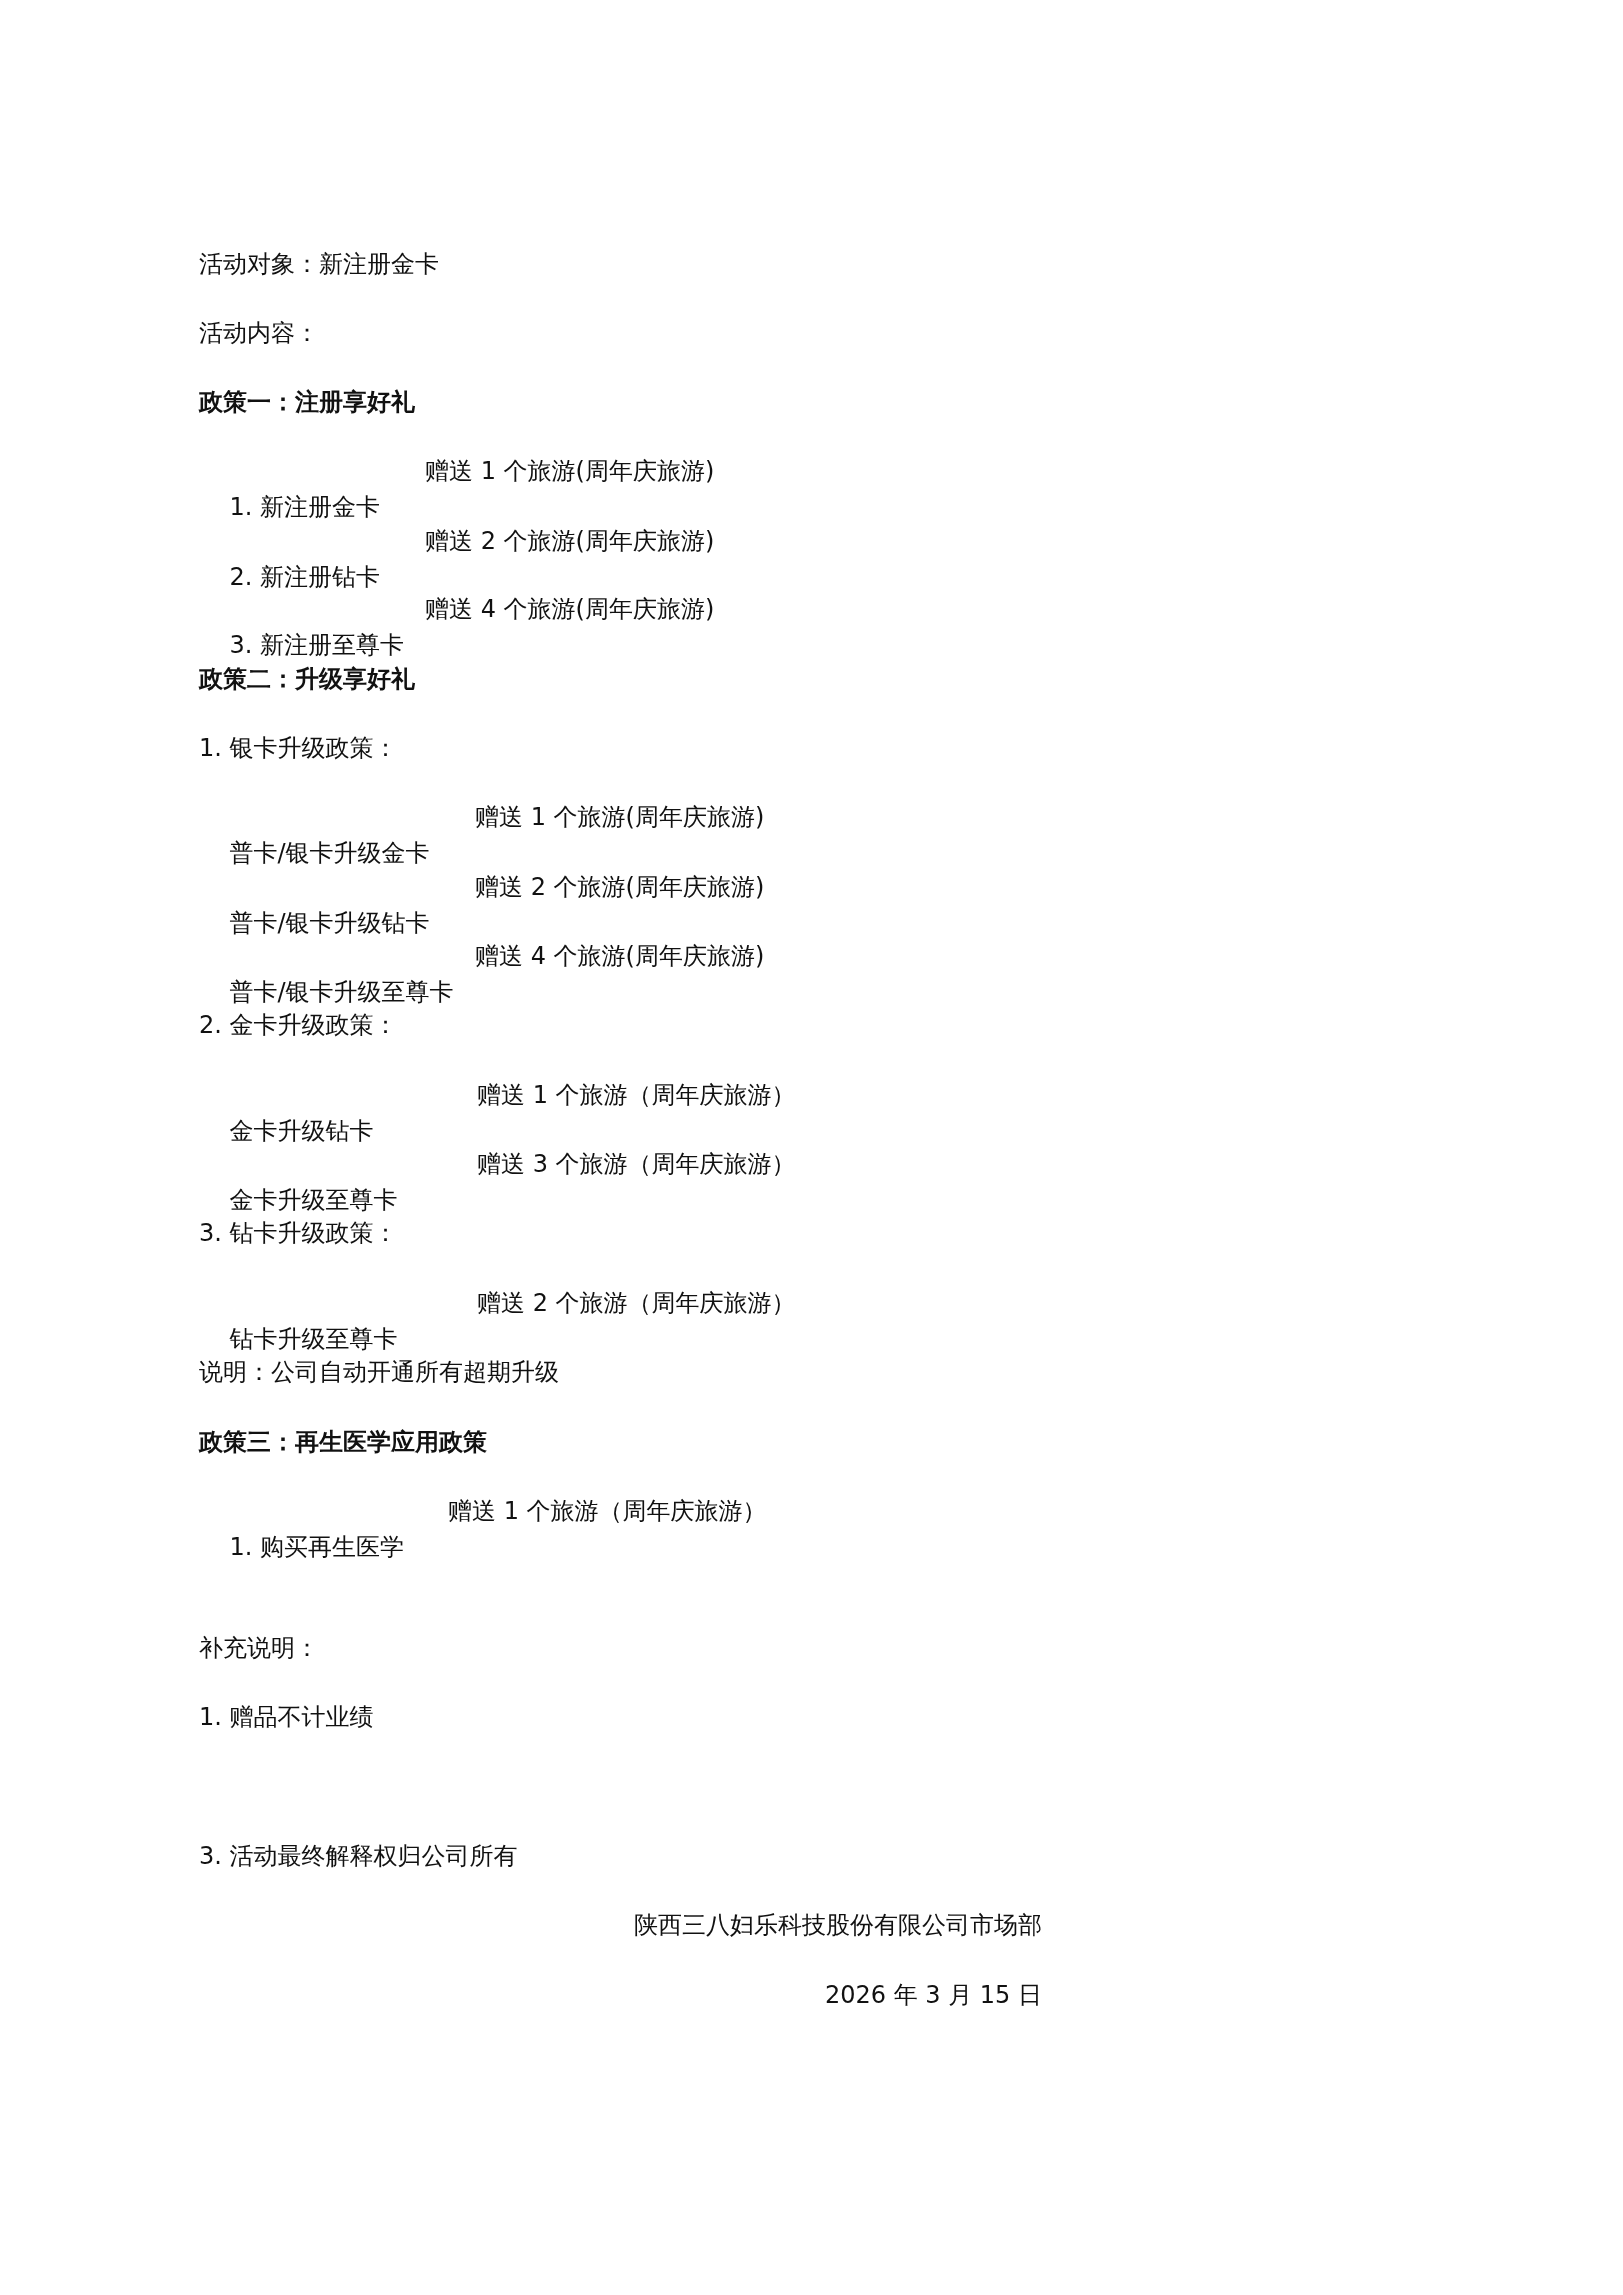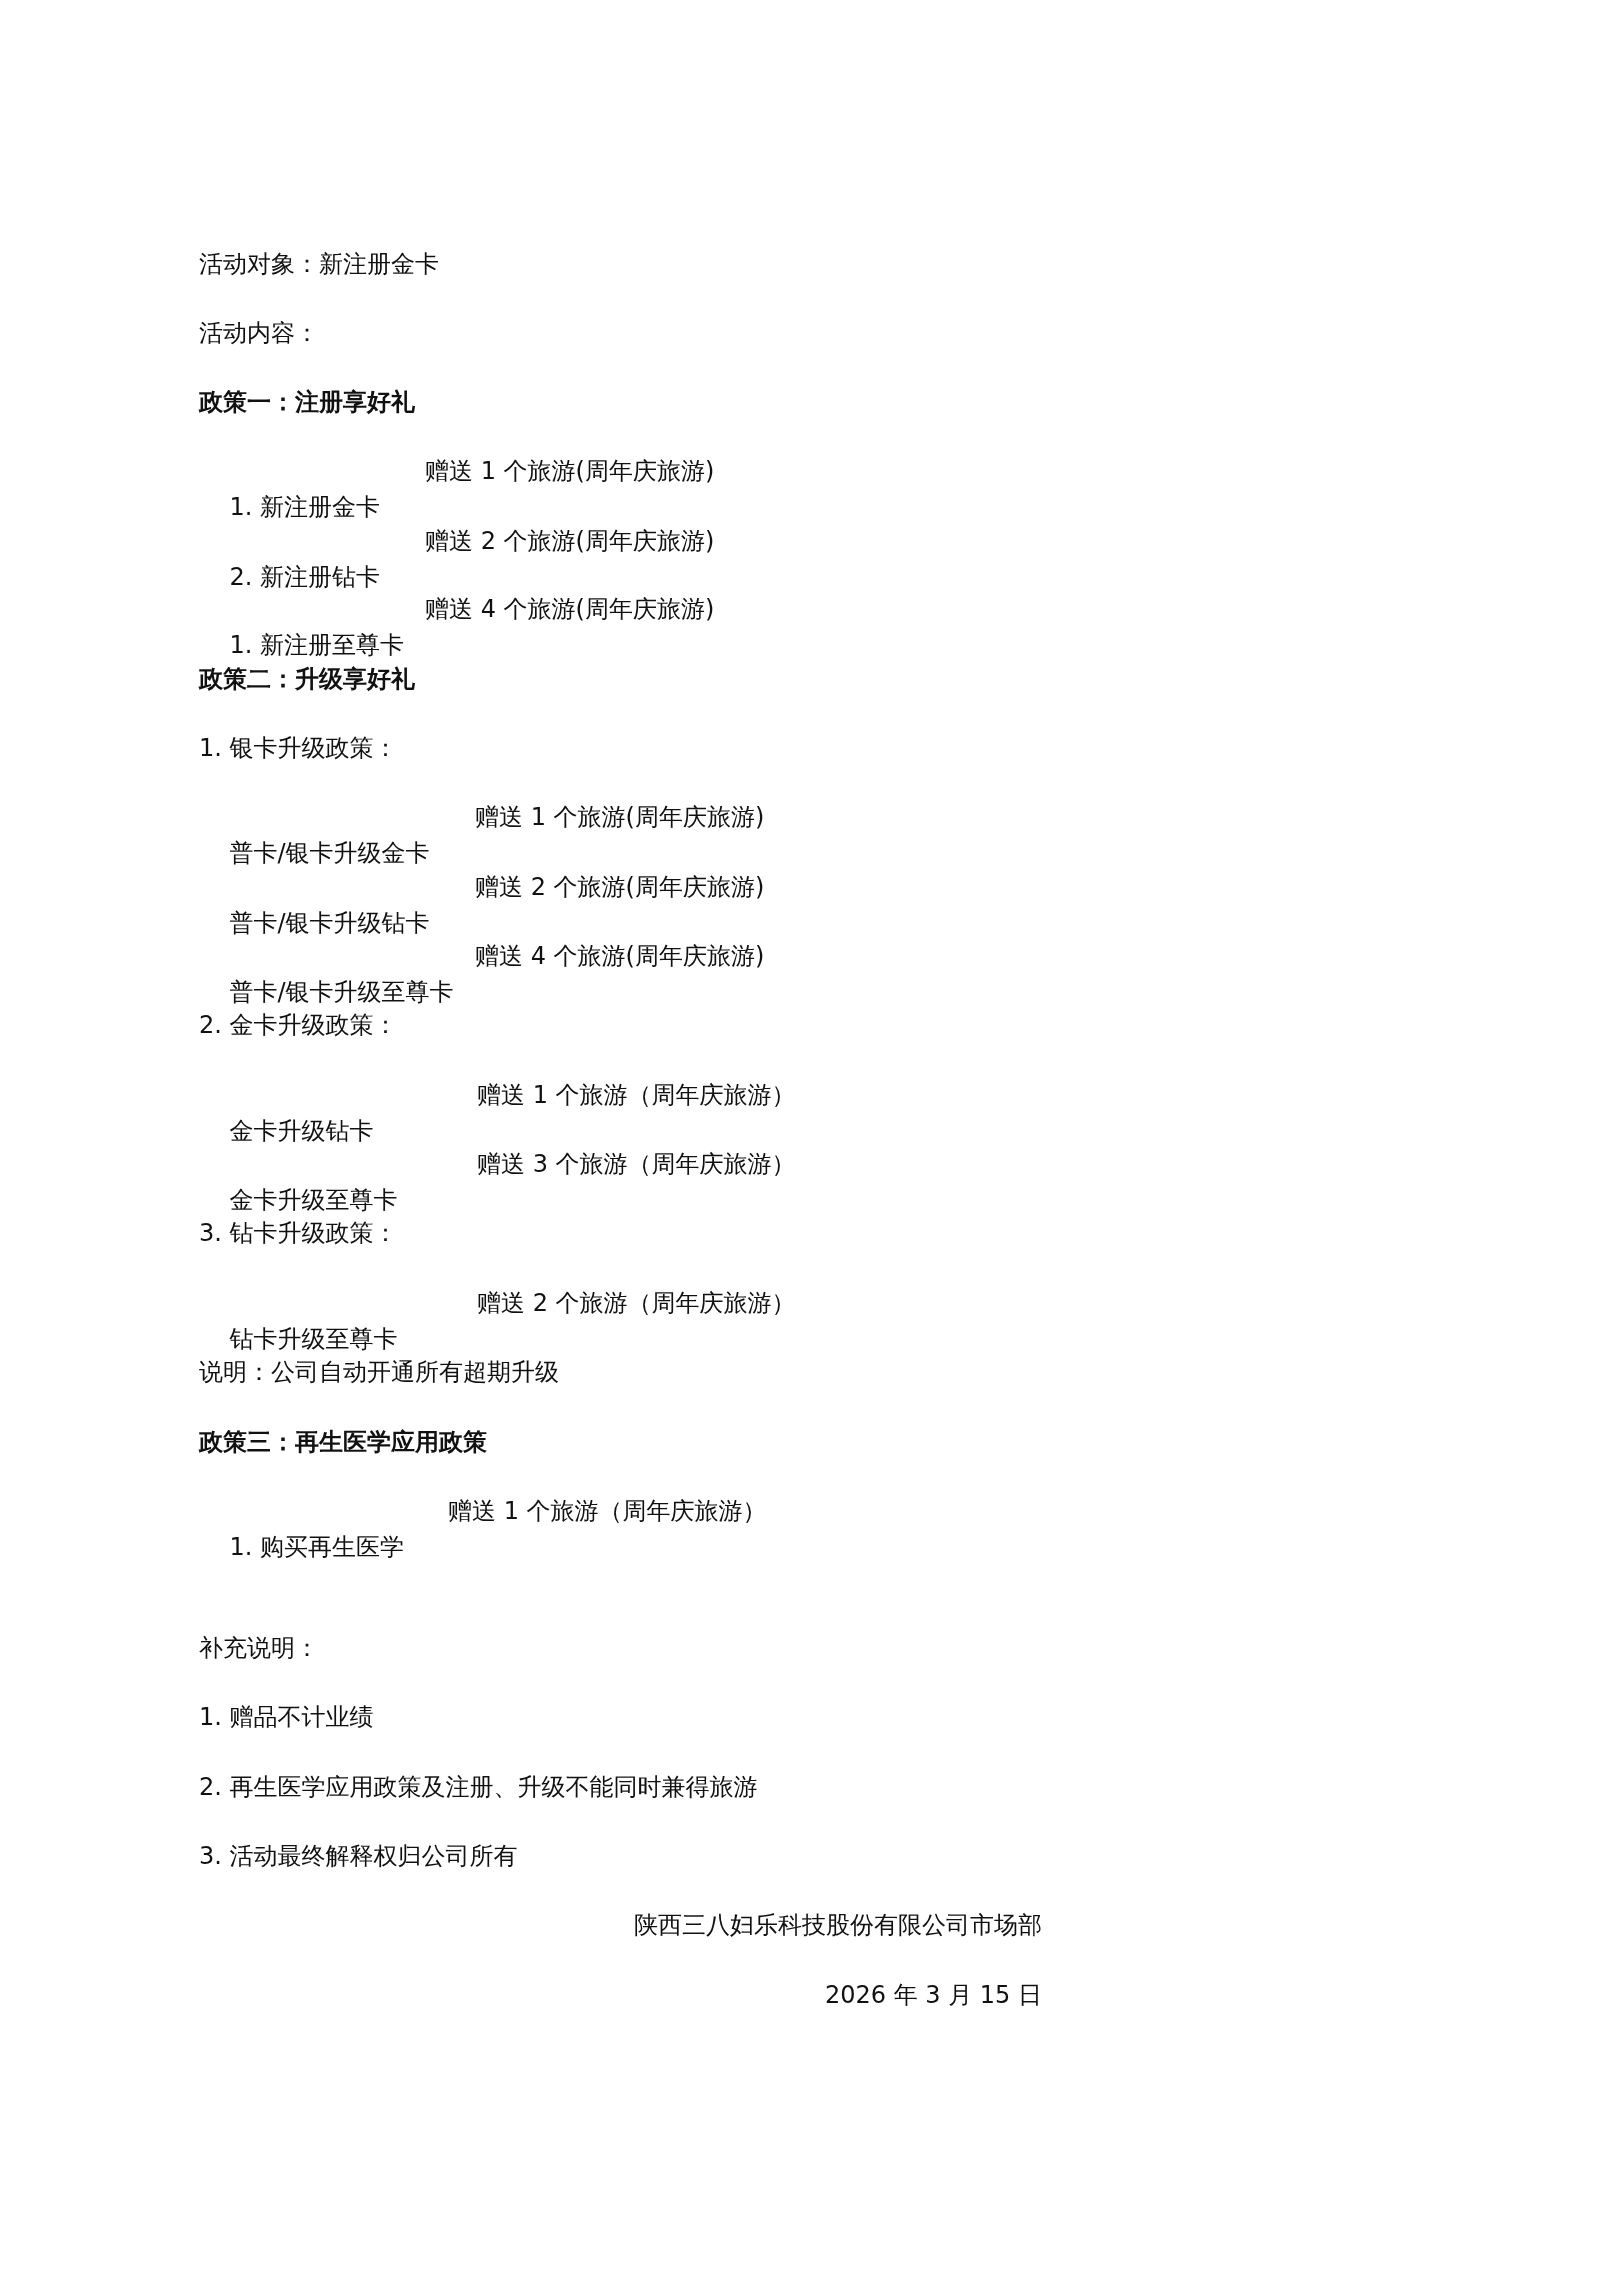--- a/index.html
+++ b/index.html
@@ -51,21 +51,21 @@
 
   <div class="line" style="top:453px">
     <span>1. 新注册金卡</span>
     <span class="col2" style="left:226px">赠送 1 个旅游(周年庆旅游)</span>
   </div>
   <div class="line" style="top:523px">
     <span>2. 新注册钻卡</span>
     <span class="col2" style="left:226px">赠送 2 个旅游(周年庆旅游)</span>
   </div>
   <div class="line" style="top:591px">
-    <span>1. 新注册至尊卡</span>
+    <span>3. 新注册至尊卡</span>
     <span class="col2" style="left:226px">赠送 4 个旅游(周年庆旅游)</span>
   </div>
 
   <div class="line bold" style="top:661px">政策二：升级享好礼</div>
 
   <div class="line" style="top:730px">1. 银卡升级政策：</div>
   <div class="line" style="top:799px">
     <span>普卡/银卡升级金卡</span>
     <span class="col2" style="left:276px">赠送 1 个旅游(周年庆旅游)</span>
   </div>
@@ -97,20 +97,19 @@
   <div class="line" style="top:1354px">说明：公司自动开通所有超期升级</div>
 
   <div class="line bold" style="top:1424px">政策三：再生医学应用政策</div>
   <div class="line" style="top:1493px">
     <span>1. 购买再生医学</span>
     <span class="col2" style="left:249px">赠送 1 个旅游（周年庆旅游）</span>
   </div>
 
   <div class="line" style="top:1630px">补充说明：</div>
   <div class="line" style="top:1699px">1. 赠品不计业绩</div>
-  <div class="line" style="top:1769px">2. 再生医学应用政策及注册、升级不能同时兼得旅游</div>
   <div class="line" style="top:1838px">3. 活动最终解释权归公司所有</div>
 
   <div class="line right" style="top:1907px">陕西三八妇乐科技股份有限公司市场部</div>
   <div class="line right" style="top:1977px">2026 年 3 月 15 日</div>
 
 </div>
 
 
 </body></html>

